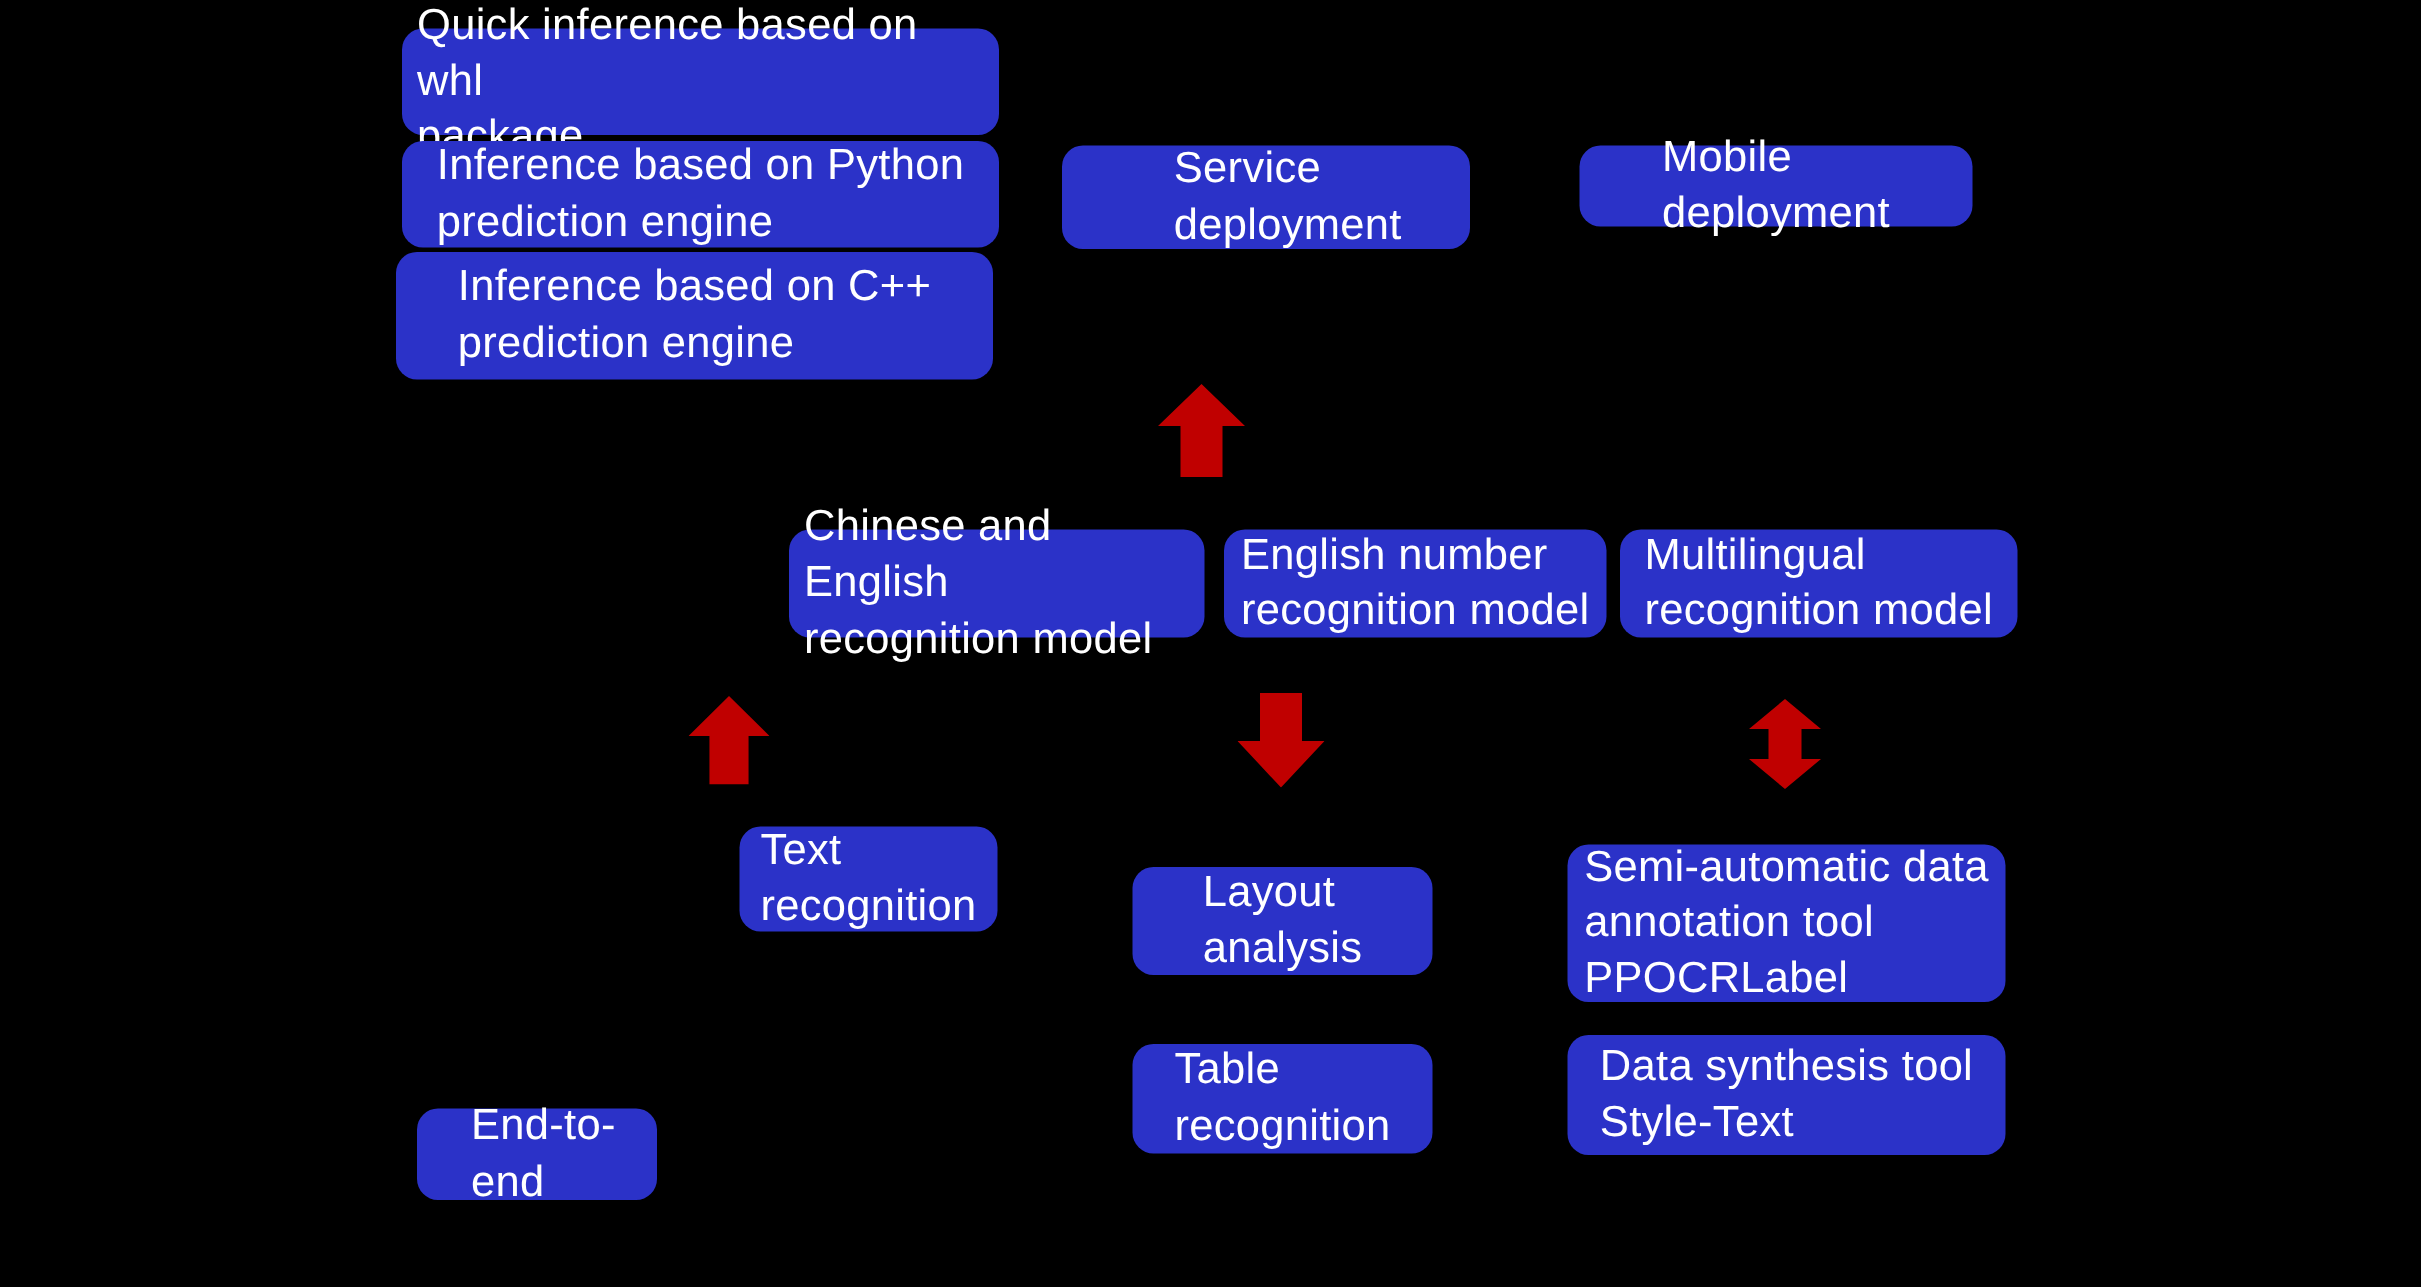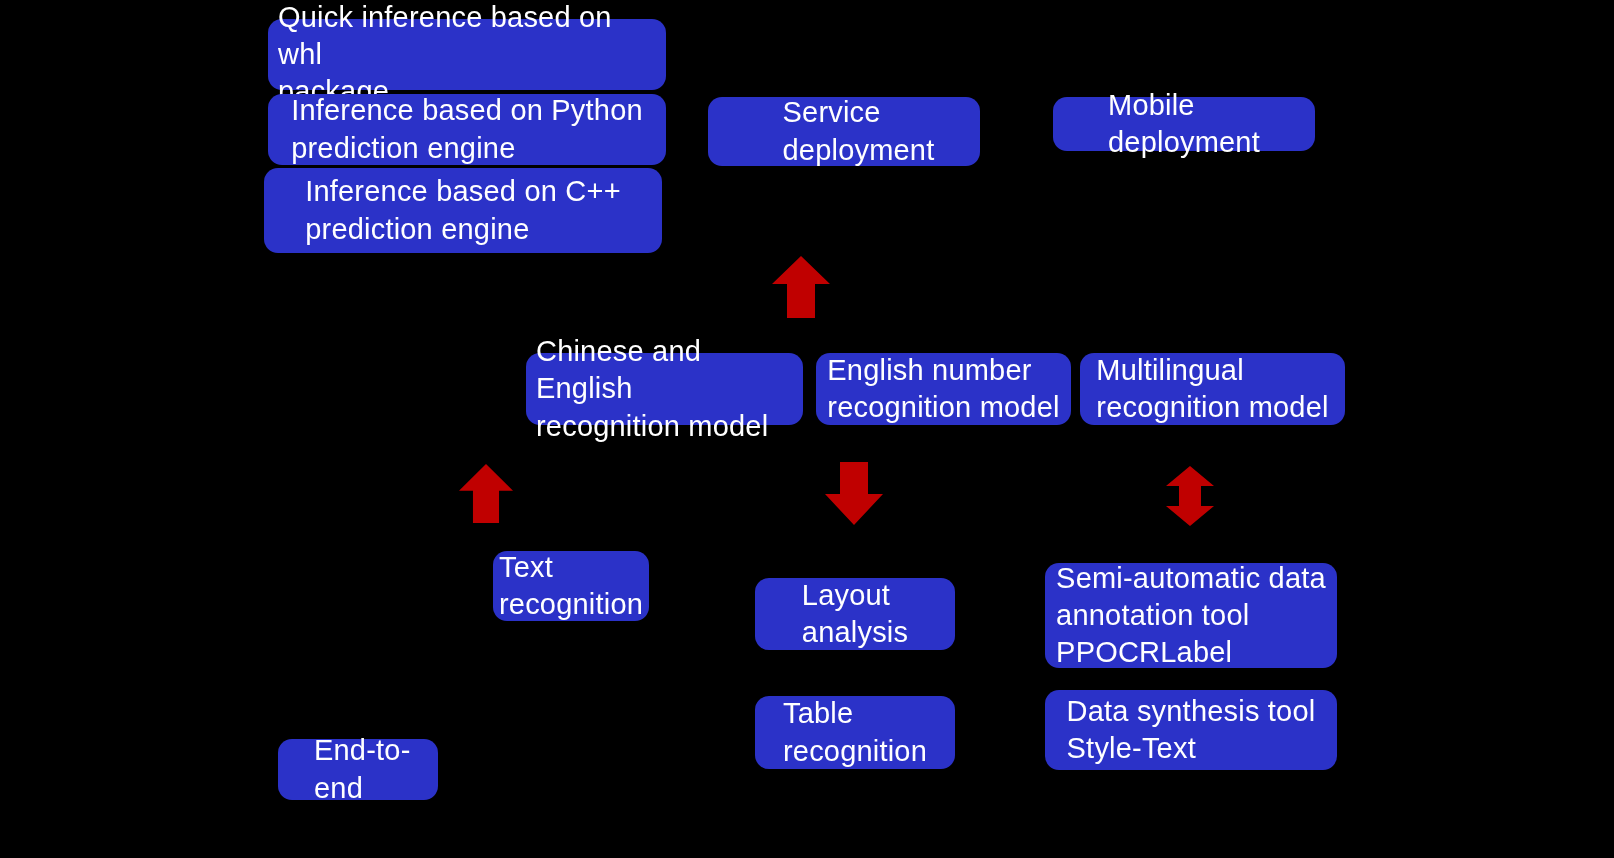--- a/index.html
+++ b/index.html
@@ -76,21 +76,21 @@
     <svg viewBox="0 0 58 63" preserveAspectRatio="none" aria-hidden="true">
       <polygon points="15,0 43,0 43,32 58,32 29,63 0,32 15,32"></polygon>
     </svg>
   </div>
   <div class="arrow" style="left:1166px; top:466px; width:48px; height:60px;">
     <svg viewBox="0 0 48 60" preserveAspectRatio="none" aria-hidden="true">
       <polygon points="24,0 48,20 35,20 35,40 48,40 24,60 0,40 13,40 13,20 0,20"></polygon>
     </svg>
   </div>
 
-  <div class="node" style="left:493px; top:551px; width:156px; height:70px;">Text
+  <div class="node" style="left:493px; top:551px; width:172px; height:70px;">Text
 recognition</div>
   <div class="node" style="left:755px; top:578px; width:200px; height:72px;">Layout
 analysis</div>
   <div class="node" style="left:755px; top:679px; width:200px; height:73px;margin-top:17px;">Table
 recognition</div>
   <div class="node" style="left:1045px; top:563px; width:292px; height:105px;">Semi-automatic data
 annotation tool
 PPOCRLabel</div>
   <div class="node" style="left:1045px; top:690px; width:292px; height:80px;">Data synthesis tool
 Style-Text</div>

